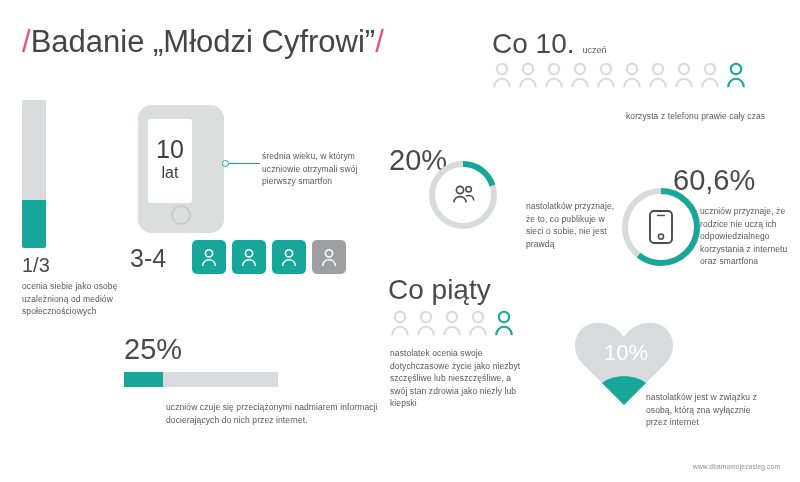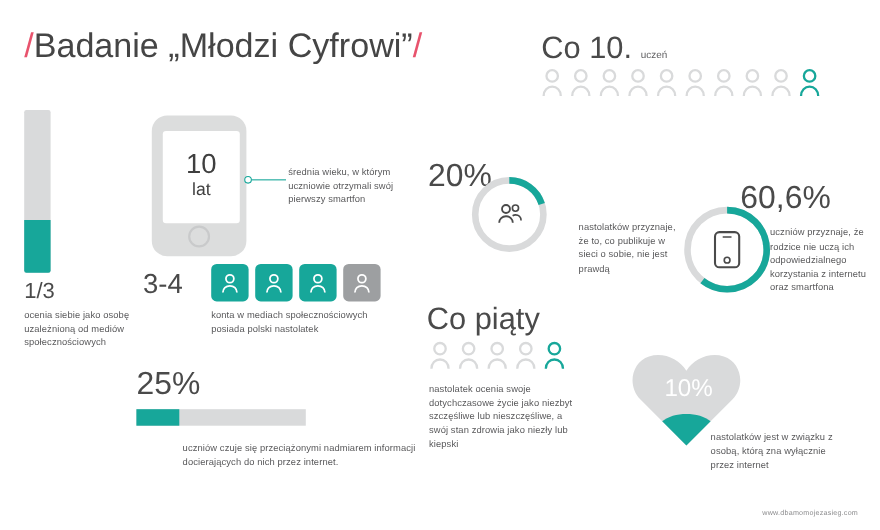--- a/index.html
+++ b/index.html
@@ -55,21 +55,21 @@
   }
   .frac { left: 22px; top: 254px; font-size: 20px; color: #4a4a4a; }
   .frac-cap { left: 22px; top: 280px; width: 100px; }
 
   
   .phone {
     left: 138px; top: 105px; width: 86px; height: 128px;
     background: #dcdddd; border-radius: 14px;
   }
   .phone-screen {
-    position: absolute; left: 10px; top: 14px; width: 70px; height: 84px;
+    position: absolute; left: 10px; top: 14px; width: 44px; height: 84px;
     background: #ffffff; border-radius: 3px;
     display: flex; flex-direction: column; align-items: center; justify-content: center;
   }
   .phone-screen .n { font-size: 25px; color: #3f3f3f; line-height: 24px; }
   .phone-screen .u { font-size: 16px; color: #3f3f3f; line-height: 24px; }
   .phone-home {
     position: absolute; left: 33px; bottom: 8px; width: 20px; height: 20px;
     border: 2px solid #c9cacb; border-radius: 50%;
   }
   .leader {
@@ -175,20 +175,21 @@
     <svg class="person" viewBox="0 0 20 26">
         <circle cx="10" cy="7" r="5.2" fill="none" stroke="#d9dadb" stroke-width="2.1"></circle>
         <path d="M2.2 25.2c0-4.9 3.5-8.4 7.8-8.4s7.8 3.5 7.8 8.4" fill="none" stroke="#d9dadb" stroke-width="2.1"></path>
       </svg>
     <svg class="person" viewBox="0 0 20 26">
         <circle cx="10" cy="7" r="5.2" fill="none" stroke="#17a79a" stroke-width="2.1"></circle>
         <path d="M2.2 25.2c0-4.9 3.5-8.4 7.8-8.4s7.8 3.5 7.8 8.4" fill="none" stroke="#17a79a" stroke-width="2.1"></path>
       </svg>
   </div>
 
+  <div class="abs cap" style="left:626px; top:110px; width:160px;">korzysta z telefonu prawie cały czas</div>
 
   <div class="abs vbar-track">
     <div class="vbar-fill"></div>
   </div>
   <div class="abs frac">1/3</div>
   <div class="abs cap frac-cap">ocenia siebie jako osobę uzależnioną od mediów społecznościowych</div>
 
   <div class="abs phone">
     <div class="phone-screen">
       <span class="n">10</span>
@@ -220,21 +221,20 @@
           <path d="M2.6 19c0-3.7 2.8-6.2 6.4-6.2S15.4 15.3 15.4 19" fill="none" stroke="#ffffff" stroke-width="1.6"></path>
         </svg>
     </div>
     <div class="acct g">
       <svg width="18" height="20" viewBox="0 0 18 20">
           <circle cx="9" cy="6.4" r="3.6" fill="none" stroke="#ffffff" stroke-width="1.6"></circle>
           <path d="M2.6 19c0-3.7 2.8-6.2 6.4-6.2S15.4 15.3 15.4 19" fill="none" stroke="#ffffff" stroke-width="1.6"></path>
         </svg>
     </div>
   </div>
-  <div class="abs cap accounts-cap">konta w mediach społecznościowych posiada polski nastolatek</div>
 
   <div class="abs bignum p25">25%</div>
   <div class="abs hbar-track">
     <div class="hbar-fill"></div>
   </div>
   <div class="abs cap p25-cap">uczniów czuje się przeciążonymi nadmiarem informacji docierających do nich przez internet.</div>
 
   <div class="abs bignum d20-num">20%</div>
   <div class="abs d20">
     <svg width="72" height="72" viewBox="0 0 72 72">

